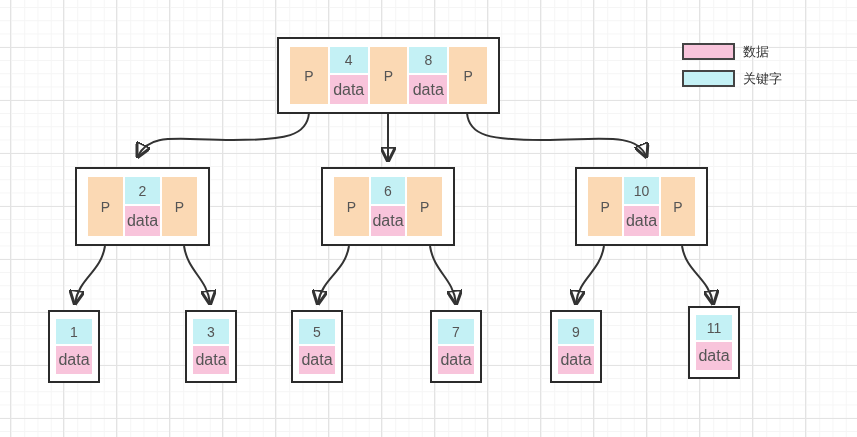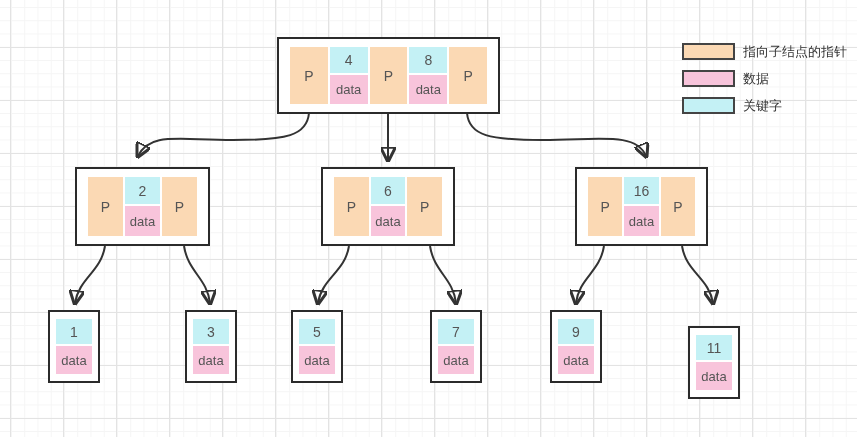--- a/index.html
+++ b/index.html
@@ -40,21 +40,21 @@
   .kcell{
     flex:9;
     background:var(--key);
     display:flex;align-items:center;justify-content:center;
     color:var(--text);font-size:14px;
   }
   .dcell{
     flex:10;
     background:var(--data);
     display:flex;align-items:center;justify-content:center;
-    color:var(--text);font-size:13px;
+    color:var(--text);font-size:16px;
   }
   .leaf{
     position:absolute;
     width:52px;height:73px;
     background:#fff;
     border:2px solid var(--border);
     box-sizing:border-box;
     display:flex;flex-direction:column;gap:2px;
     padding:7px 6px;
   }
@@ -122,21 +122,21 @@
     <div class="entry">
       <div class="kcell">6</div>
       <div class="dcell">data</div>
     </div>
     <div class="pcell">P</div>
   </div>
 
   <div class="node h" style="left:575px;top:167px;width:133px;height:79px;">
     <div class="pcell">P</div>
     <div class="entry">
-      <div class="kcell">16</div>
+      <div class="kcell">10</div>
       <div class="dcell">data</div>
     </div>
     <div class="pcell">P</div>
   </div>
 
   <div class="leaf" style="left:48px;top:310px;">
     <div class="kcell">1</div>
     <div class="dcell">data</div>
   </div>
   <div class="leaf" style="left:185px;top:310px;">
@@ -148,30 +148,26 @@
     <div class="dcell">data</div>
   </div>
   <div class="leaf" style="left:430px;top:310px;">
     <div class="kcell">7</div>
     <div class="dcell">data</div>
   </div>
   <div class="leaf" style="left:550px;top:310px;">
     <div class="kcell">9</div>
     <div class="dcell">data</div>
   </div>
-  <div class="leaf" style="left:688px;top:326px;">
+  <div class="leaf" style="left:688px;top:306px;">
     <div class="kcell">11</div>
     <div class="dcell">data</div>
   </div>
 
   <div class="legend">
-    <div class="legend-row">
-      <span class="swatch sw-pointer"></span>
-      <span class="legend-label">指向子结点的指针</span>
-    </div>
     <div class="legend-row">
       <span class="swatch sw-data"></span>
       <span class="legend-label">数据</span>
     </div>
     <div class="legend-row">
       <span class="swatch sw-key"></span>
       <span class="legend-label">关键字</span>
     </div>
   </div>
 

